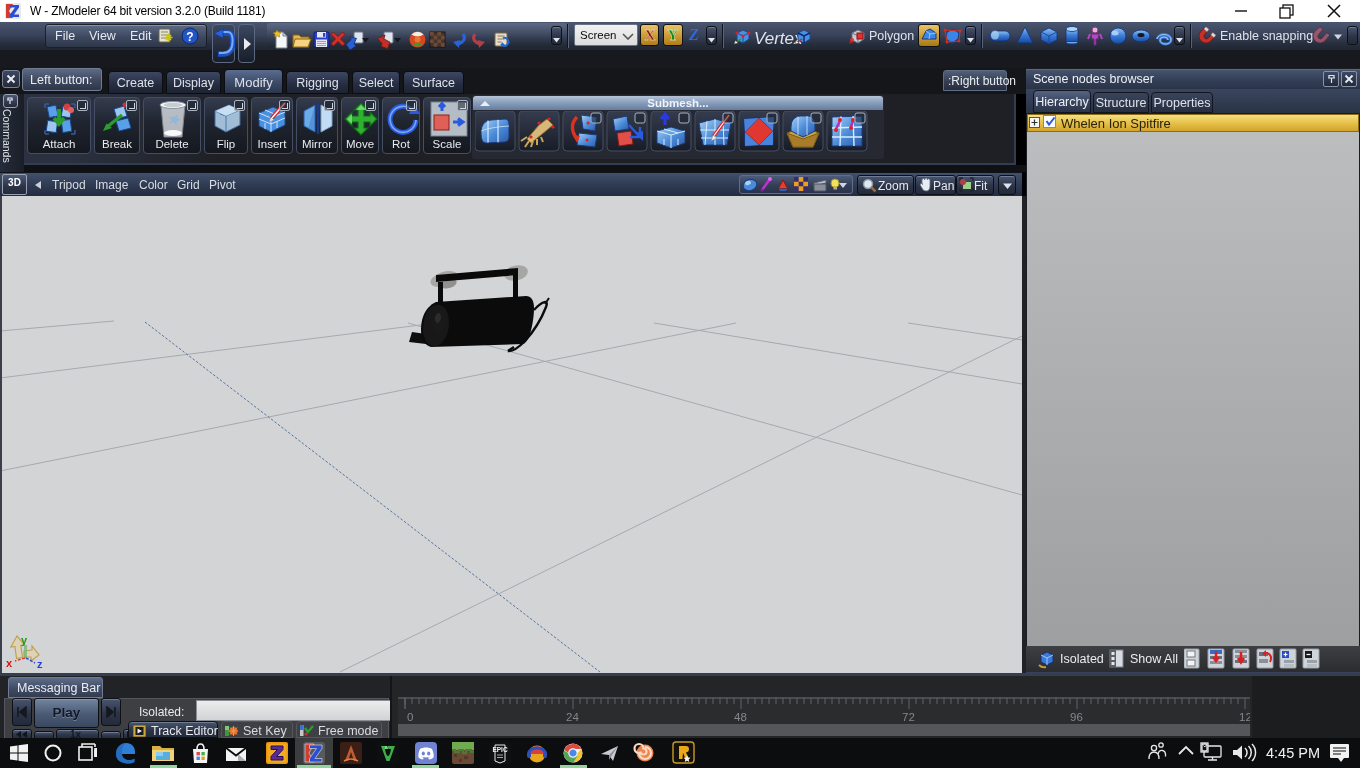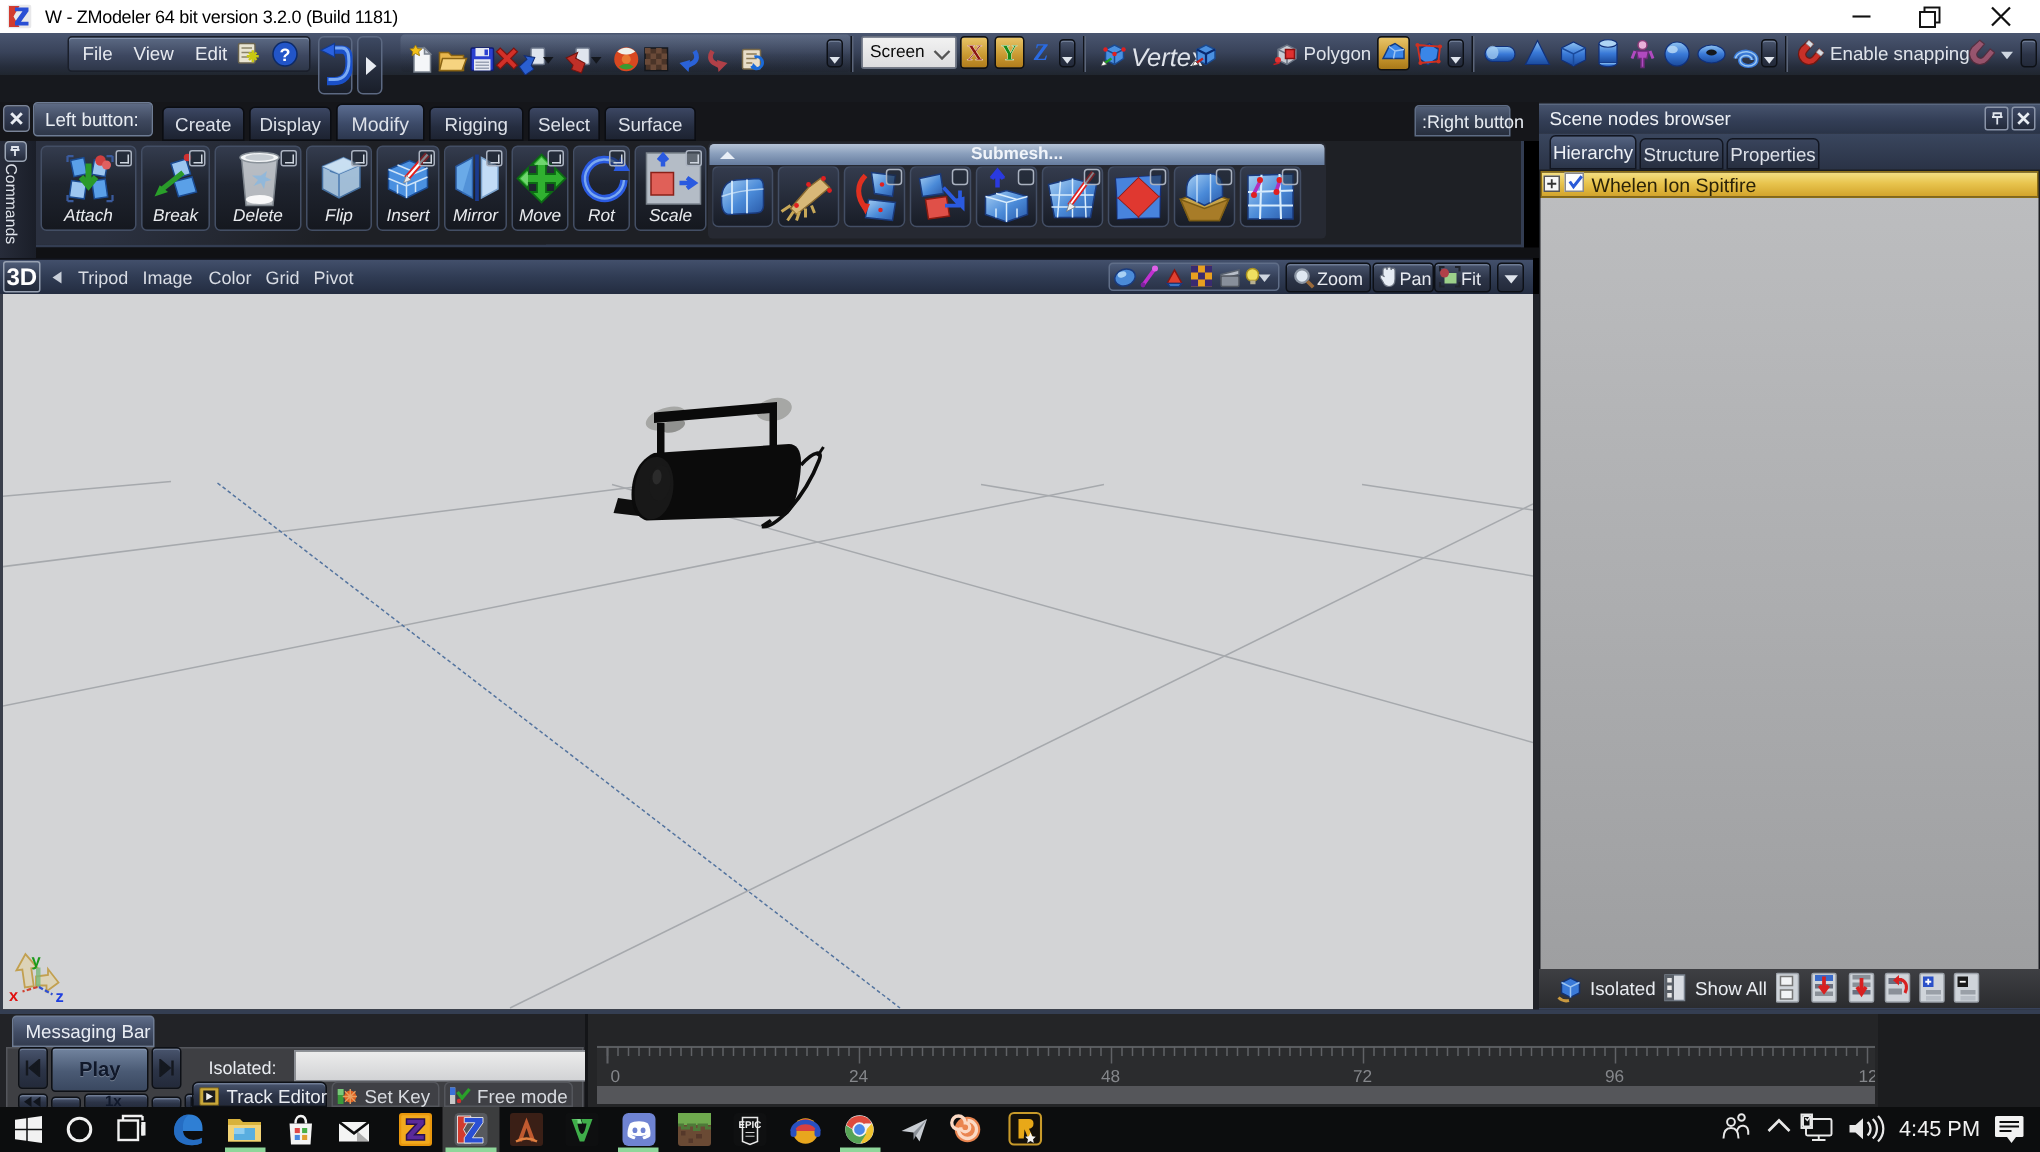--- a/index.html
+++ b/index.html
@@ -3,21 +3,21 @@
 <meta charset="utf-8">
 <style>
 * { margin:0; padding:0; box-sizing:border-box; }
 html,body { width:1360px; height:768px; overflow:hidden; background:#000; }
 body { font-family:"Liberation Sans", sans-serif; position:relative; }
 .abs { position:absolute; }
 .txt { color:#e6e9ef; font-size:12px; white-space:nowrap; }
 .btn { background:linear-gradient(#49556e,#2c3447 55%,#232a3a); border:1px solid #0d1016; border-radius:3px; box-shadow:inset 0 1px 0 rgba(160,175,200,.45); }
 .tab { background:linear-gradient(#3c4763,#252d40 60%,#1d2331); border:1px solid #0b0d12; border-radius:4px 4px 0 0; color:#dde1e9; font-size:12.5px; text-align:center; }
 .cmdbtn { background:linear-gradient(#343c4e,#1f242f 45%,#15181f); border:1px solid #434e64; border-radius:4px; }
-.cmdbtn .lbl { position:absolute; left:0; right:0; bottom:3px; text-align:center; color:#e9ebee; font-size:11.5px;font-style:italic; }
+.cmdbtn .lbl { position:absolute; left:0; right:0; bottom:3px; text-align:center; color:#e9ebee; font-size:11.5px; }
 .glyph { position:absolute; top:2px; right:2px; width:11px; height:11px; border:1px solid #aab2c0; border-radius:2px; background:rgba(30,36,48,.55); }
 .glyph:after { content:""; position:absolute; left:2px; top:2px; width:5px; height:5px; border-right:1.5px solid #cfd6e0; border-bottom:1.5px solid #cfd6e0; }
 </style>
 </head>
 <body>
 
 <div class="abs" style="left:0;top:0;width:1360px;height:22px;background:#ffffff;">
   <svg class="abs" style="left:5px;top:3px" width="16" height="16" viewBox="0 0 16 16">
     <rect x="0" y="0" width="16" height="16" rx="2" fill="#e8e8ea"></rect>
     <path d="M1,1 L8,1 L4,8 L8,15 L1,15 Z" fill="#d23b2f"></path>
@@ -491,21 +491,21 @@
 
 <div class="abs" style="left:0;top:94px;width:24px;height:78px;background:linear-gradient(90deg,#272c3a,#1a1e28);">
   <div class="abs" style="left:3px;top:0px;width:15px;height:14px;background:linear-gradient(#4a5670,#232a3a);border:1px solid #9aa4b4;border-radius:3px;"></div>
   <svg class="abs" style="left:5px;top:2px" width="10" height="10" viewBox="0 0 10 10">
       <path d="M2,4 h6 M3,4 v-2 h4 v2 M5,4 v4" stroke="#dfe4ec" stroke-width="1.2" fill="none"></path>
     </svg>
   <div class="abs" style="left:13px;top:15px;color:#dfe3ea;font-size:10.5px;transform:rotate(90deg);transform-origin:0 0;white-space:nowrap;">Commands</div>
 </div>
 
 <div class="abs" id="vphead" style="left:0;top:172px;width:1022px;height:24px;background:linear-gradient(#43506c,#303c54 50%,#232c40);border-top:1px solid #11131a;">
-  <div class="abs" style="left:2px;top:1px;width:25px;height:21px;background:linear-gradient(#4e5c78,#2c3446 60%,#222a3a);border:1px solid #97a1b2;border-radius:2px;color:#fff;font-weight:bold;font-size:16px;text-align:center;padding-top:2px;">3D</div>
+  <div class="abs" style="left:2px;top:1px;width:25px;height:21px;background:linear-gradient(#4e5c78,#2c3446 60%,#222a3a);border:1px solid #97a1b2;border-radius:2px;color:#fff;font-weight:bold;font-size:10px;text-align:center;padding-top:2px;">3D</div>
   <svg class="abs" style="left:34px;top:7px" width="8" height="10" viewBox="0 0 8 10">
       <path d="M7,1 L1,5 L7,9 Z" fill="#c9d0da"></path>
     </svg>
   <div class="txt abs" style="left:52px;top:5px;color:#d8dce4;">Tripod</div>
   <div class="txt abs" style="left:95px;top:5px;color:#d8dce4;">Image</div>
   <div class="txt abs" style="left:139px;top:5px;color:#d8dce4;">Color</div>
   <div class="txt abs" style="left:177px;top:5px;color:#d8dce4;">Grid</div>
   <div class="txt abs" style="left:209px;top:5px;color:#d8dce4;">Pivot</div>
 
   <div class="abs" style="left:739px;top:2px;width:114px;height:19px;background:linear-gradient(#4d5c7a,#333e56 55%,#2a3348);border:1px solid #606e88;border-radius:3px;"></div>

